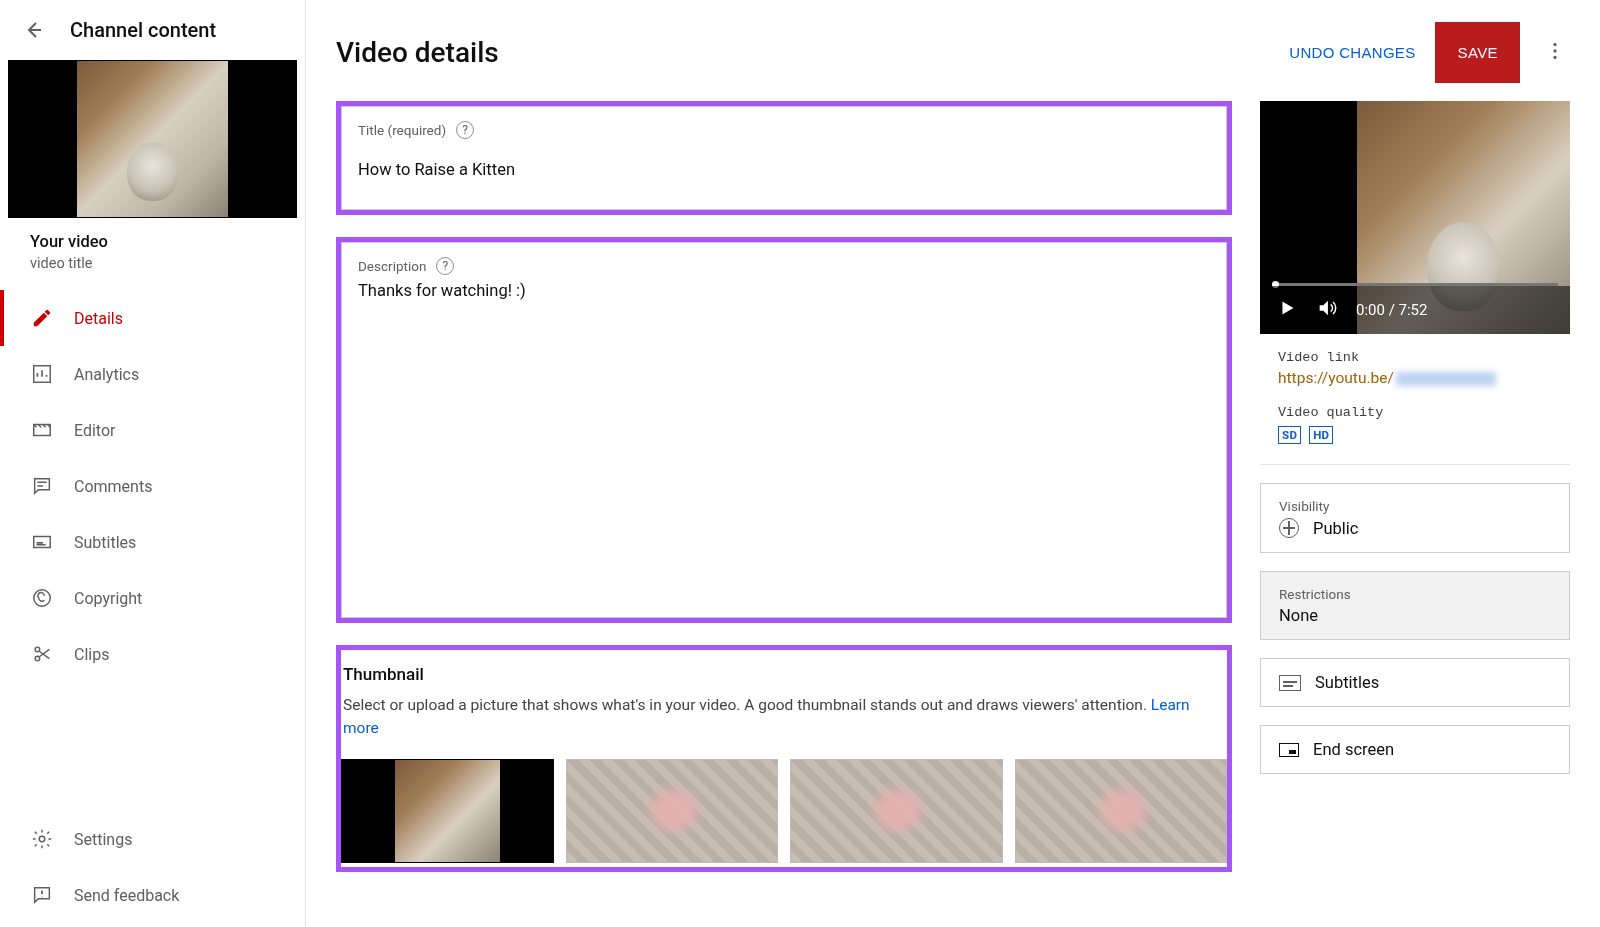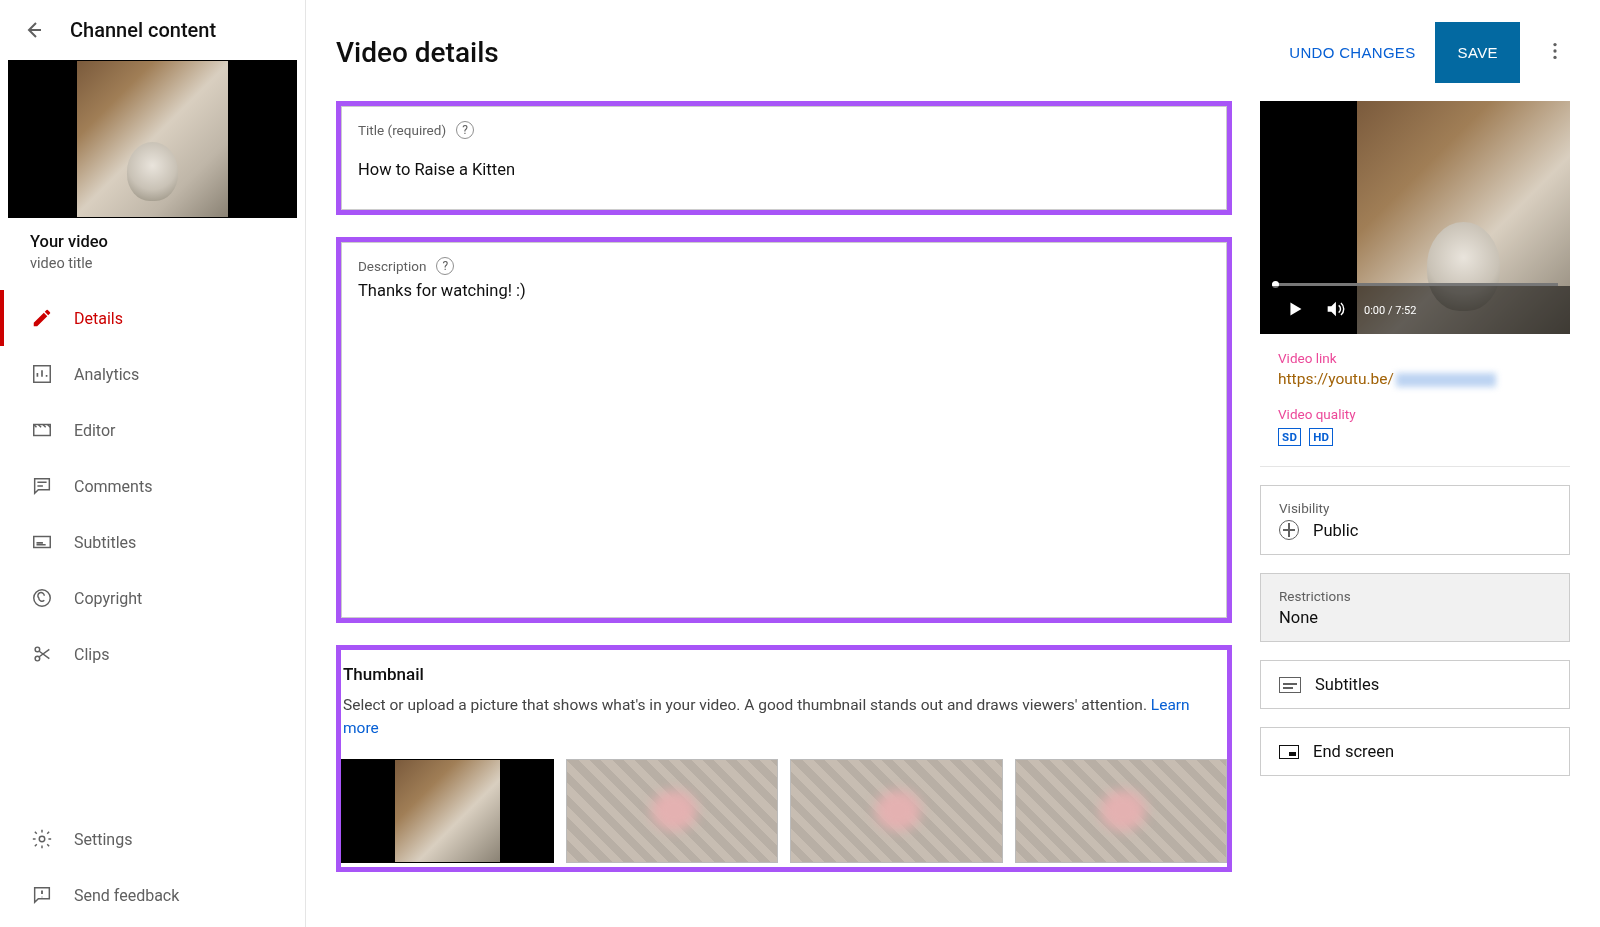--- a/index.html
+++ b/index.html
@@ -24,21 +24,21 @@
   .nav-item.active::before { content:""; position:absolute; left:0; top:0; bottom:0; width:4px; background:#cc0000; }
   .nav-item .icon { width:24px; height:24px; display:flex; align-items:center; justify-content:center; color:inherit; }
   .sb-bottom { padding-bottom: 4px; }
 
   
   .main { flex:1; display:flex; flex-direction:column; padding: 0 30px; overflow:hidden; }
   .main-head { display:flex; align-items:center; justify-content:space-between; padding: 22px 0 18px 0; }
   .main-head h2 { font-size: 28px; font-weight: 500; }
   .head-actions { display:flex; align-items:center; gap:20px;margin-left:41px; }
   .btn-text { color:#065fd4; font-size:15px; font-weight:500; letter-spacing:0.3px; background:none; border:none; cursor:pointer; }
-  .btn-primary { background:#0369a1; color:#fff; font-size:15px; font-weight:500; letter-spacing:0.4px; border:none; padding: 22px 22px; cursor:pointer; }
+  .btn-primary { background:#b91c1c; color:#fff; font-size:15px; font-weight:500; letter-spacing:0.4px; border:none; padding: 22px 22px; cursor:pointer; }
   .kebab { color:#606060; padding:0 4px; }
 
   .content-row { display:flex; gap:26px; flex:1; overflow:hidden; }
   .left-col { flex:1; overflow:auto; padding-right: 2px; padding-bottom: 10px; }
   .right-col { width: 310px; overflow:auto; }
 
   .hl-box { border: 5px solid #a855f7; margin-bottom: 22px; }
   .field-box { border:1px solid #ccc; padding: 14px 16px; }
   .field-box .label { display:flex; align-items:center; gap:10px; font-size:13.5px; color:#606060; margin-bottom:4px; }
   .help-dot { display:inline-flex; width:18px; height:18px; border:1.5px solid #909090; border-radius:50%; align-items:center; justify-content:center; font-size:12px; color:#606060; }
@@ -57,26 +57,26 @@
   .thumb.selected .ph{flex:2;background:linear-gradient(135deg,#7a5a3c,#a07e56 30%,#d9cfc0 60%,#8a8274);}
   .thumb.blur { background: repeating-linear-gradient(45deg,#c7bdb2 0 8px,#b8afa5 8px 16px); position:relative; }
   .thumb.blur::after{content:"";position:absolute;left:40%;top:30%;width:22%;height:40%;background:#e4b1b1;filter:blur(6px);border-radius:50%;}
 
   
   .player { height: 233px; background:#000; display:flex; flex-direction:column; position:relative; }
   .player-img { flex:1; display:flex; }
   .player-img .bars{flex:1;background:#000;}
   .player-img .ph{flex:2.2;background:linear-gradient(135deg,#7a5a3c,#a07e56 30%,#d9cfc0 60%,#8a8274);position:relative;}
   .player-img .ph::after{content:"";position:absolute;left:33%;bottom:10%;width:34%;height:38%;background:radial-gradient(circle at 50% 40%,#e9e4dc,#c9c2b6 55%,#8f8878);border-radius:50% 50% 45% 45%;}
-  .player-ctrl { height:48px; background:rgba(0,0,0,0.55); display:flex; align-items:center; gap:18px; padding:0 16px; color:#fff; font-size:11px; position:absolute; bottom:0; left:8px; right:0;}
+  .player-ctrl { height:48px; background:rgba(0,0,0,0.55); display:flex; align-items:center; gap:18px; padding:0 16px; color:#fff; font-size:15px; position:absolute; bottom:0; left:0; right:0;}
   .player-track{position:absolute;bottom:48px;left:12px;right:12px;height:3px;background:#777;}
   .player-track::before{content:"";position:absolute;left:0;top:-2px;width:7px;height:7px;background:#fff;border-radius:50%;}
 
   .info-block { padding: 16px 18px 20px; border-bottom:1px solid #e5e5e5; }
-  .info-block .lbl { font-size:13.5px; color:#ec4899; margin-bottom:4px; }
+  .info-block .lbl { font-size:13.5px; color:#404040; margin-bottom:4px;font-family:Liberation Mono, monospace; }
   .info-block .link { color:#a16207; font-size:15.5px; }
   .link-blur { display:inline-block; width:100px; height:14px; background:#bcd3f2; filter:blur(3px); vertical-align:middle; margin-left:2px;}
   .quality-row { display:flex; gap:8px; margin-top:6px; }
   .q-badge { border:1.8px solid #065fd4; color:#065fd4; font-size:11.5px; font-weight:700; padding:1px 3px; letter-spacing:0.3px;}
 
   .card { border:1px solid #ccc; margin-top: 18px; padding: 14px 18px; }
   .card .lbl { font-size:13.5px; color:#606060; margin-bottom:4px; }
   .card .val-row { display:flex; align-items:center; gap:14px; font-size:16.5px; }
   .card.disabled { background:#f1f1f1; }
   .globe { width:20px;height:20px;border:1.5px solid #606060;border-radius:50%;position:relative;}

